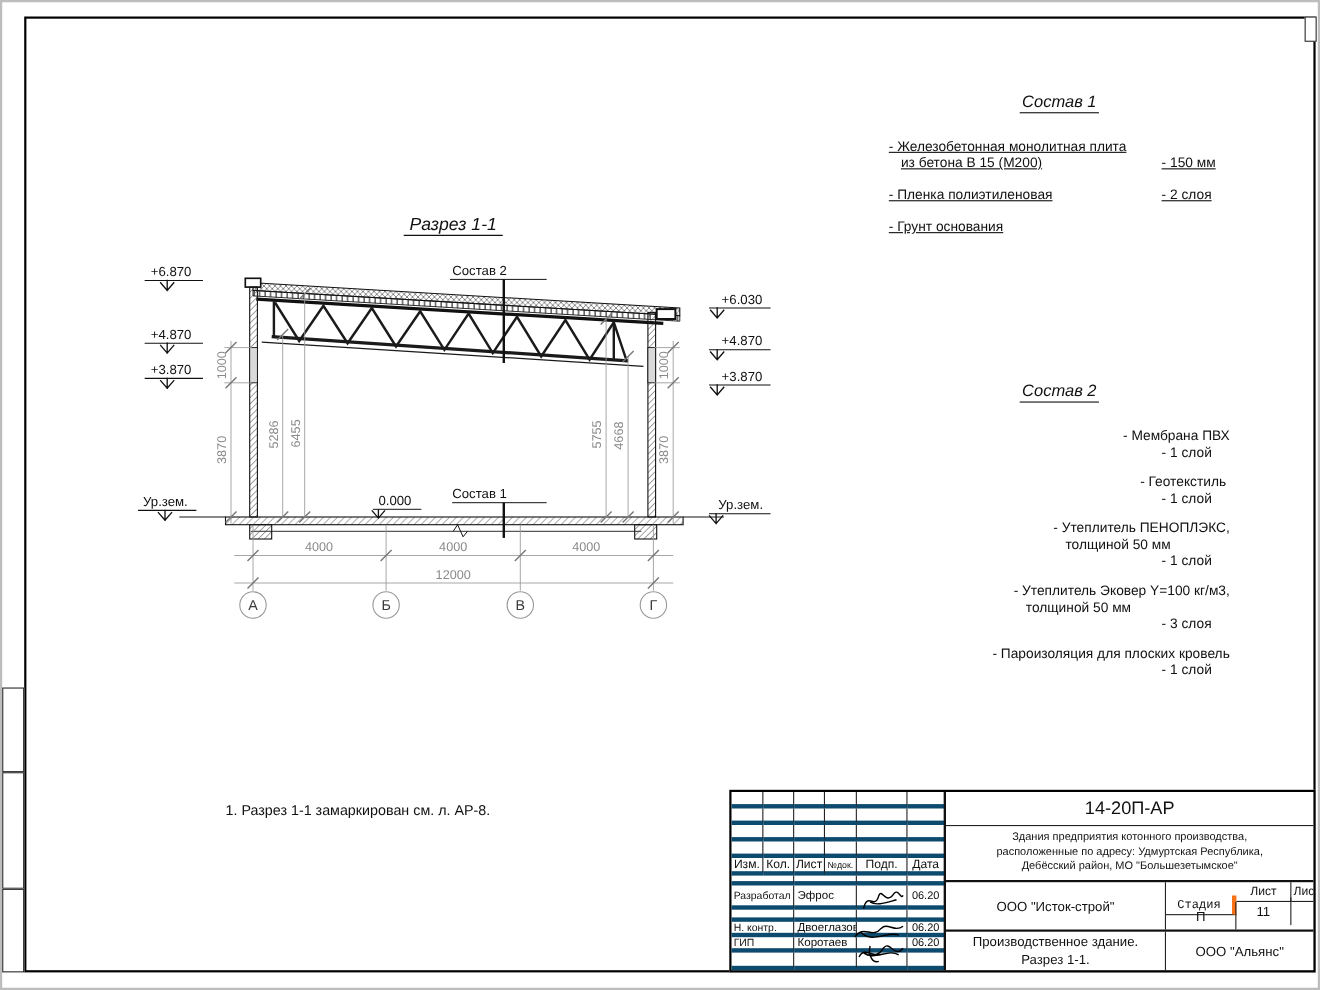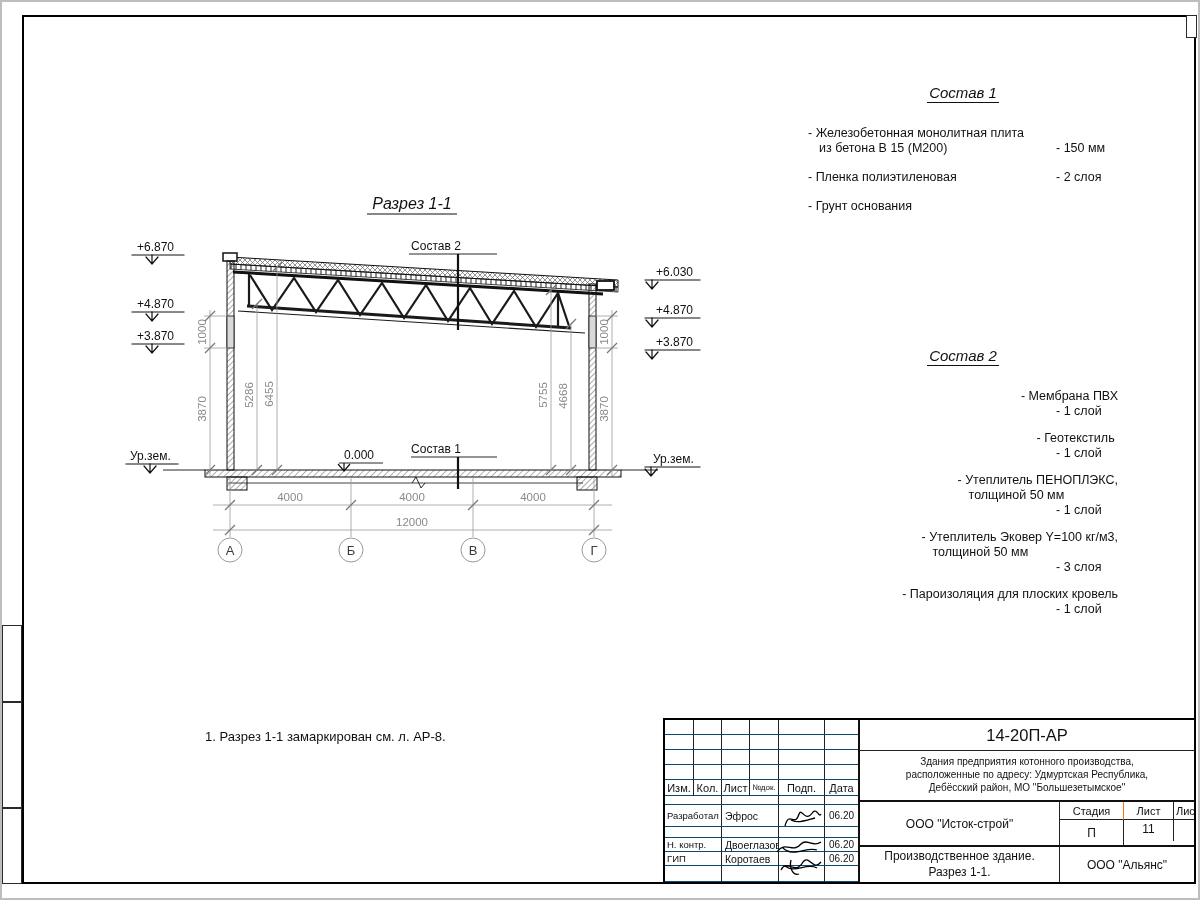--- a/index.html
+++ b/index.html
@@ -14,32 +14,32 @@
   .dim{fill:#8a8a8a;font-size:11.5px;text-anchor:middle;}
   .axl{fill:#3a3a3a;font-size:13px;text-anchor:middle;}
   .elv{fill:#111;font-size:12px;}
   .lbl{fill:#111;font-size:12px;text-anchor:middle;}
   .ttl{fill:#111;font-size:16px;font-style:italic;text-anchor:middle;}
   
   .slist{position:absolute;left:808px;width:310px;font-size:12.5px;line-height:15px;}
   .s-head{font-style:italic;font-size:15px;text-align:center;margin-bottom:26px;}
   .s-head span{border-bottom:1px solid #111;padding:0 2px 1px;}
   .s-item{display:flex;align-items:flex-end;}
-  .slist1 .s-item{margin-bottom:14px;}
+  .slist1 .s-item{margin-bottom:14px;text-decoration:underline;}
   .slist2 .s-item{margin-bottom:12px;flex-direction:column;}
   .s-txt{white-space:pre-line;padding-left:11px;text-indent:-11px;}
   .s-val{flex:none;width:62px;margin-left:auto;white-space:nowrap;}
   .note{position:absolute;left:205px;top:729px;font-size:13px;}
   
   .tb{position:absolute;left:663px;top:718px;width:533px;height:166px;border:2px solid #000;box-sizing:border-box;background:#fff;}
   .tb *{box-sizing:border-box;}
   .tb-grid{position:absolute;left:0;top:0;width:194px;height:162px;display:grid;
     grid-template-columns:29px 28px 28px 29px 46px 34px;
     grid-template-rows:15px 15px 15px 15px 16px 9px 22px 11px 14px 14px 16px;}
-  .tb-grid>div{border-right:1px solid #222;border-bottom:1px solid #0c4a6e;display:flex;align-items:center;justify-content:center;overflow:hidden;}
+  .tb-grid>div{border-right:1px solid #222;border-bottom:4px solid #0c4a6e;display:flex;align-items:center;justify-content:center;overflow:hidden;}
   .c2{grid-column:span 2;}
   .tbh{font-size:11px;}
   .tbh.small{font-size:8px;}
   .role{font-size:9.5px;justify-content:flex-start !important;padding-left:2px;}
   .pname{font-size:10.5px;justify-content:flex-start !important;padding-left:3px;}
   .pdate{font-size:10px;}
   .tb-cell{position:absolute;display:flex;align-items:center;justify-content:center;text-align:center;}
   .pre{white-space:pre-line;}
   .thickline{position:absolute;border:0;background:#111;}
   .sig{position:absolute;}
@@ -362,21 +362,21 @@
     <div class="thickline" style="left:194px;top:80px;width:335px;height:2px;"></div>
     <div class="thickline" style="left:194px;top:125px;width:335px;height:2px;"></div>
 
     <div class="tb-cell" style="left:195px;top:0;width:334px;height:31px;border-bottom:1px solid #222;font-size:16.5px;">14-20П-АР</div>
     <div class="tb-cell pre" style="left:195px;top:31px;width:334px;height:49px;font-size:10px;line-height:1.28;">Здания предприятия котонного производства,
 расположенные по адресу: Удмуртская Республика,
 Дебёсский район, МО "Большезетымское"</div>
     <div class="tb-cell" style="left:195px;top:82px;width:200px;height:43px;border-right:1px solid #222;font-size:12px;">ООО "Исток-строй"</div>
     <div class="tb-cell pre" style="left:195px;top:127px;width:200px;height:35px;border-right:1px solid #222;font-size:12px;line-height:1.3;">Производственное здание.
 Разрез 1-1.</div>
-    <div class="tb-cell" style="left:395px;top:82px;width:64px;height:18px;border-right:1px solid #f97316;border-bottom:1px solid #222;font-size:11px;">Стадия</div>
+    <div class="tb-cell" style="left:395px;top:94px;width:64px;height:18px;border-right:4px solid #f97316;border-bottom:1px solid #222;font-size:11px;font-family:Liberation Mono, monospace;">Стадия</div>
     <div class="tb-cell" style="left:459px;top:82px;width:50px;height:18px;border-right:1px solid #222;border-bottom:1px solid #222;font-size:11px;">Лист</div>
     <div class="tb-cell" style="left:509px;top:82px;width:20px;height:18px;border-bottom:1px solid #222;font-size:11px;justify-content:flex-start;padding-left:2px;overflow:hidden;">Листов</div>
     <div class="tb-cell" style="left:395px;top:100px;width:64px;height:25px;border-right:1px solid #222;font-size:12px;">П</div>
     <div class="tb-cell" style="left:459px;top:96px;width:50px;height:25px;border-right:1px solid #222;font-size:12px;">11</div>
     <div class="tb-cell" style="left:395px;top:127px;width:134px;height:35px;font-size:12px;">ООО "Альянс"</div>
   </div>
 
 </div>
 
 </body></html>

